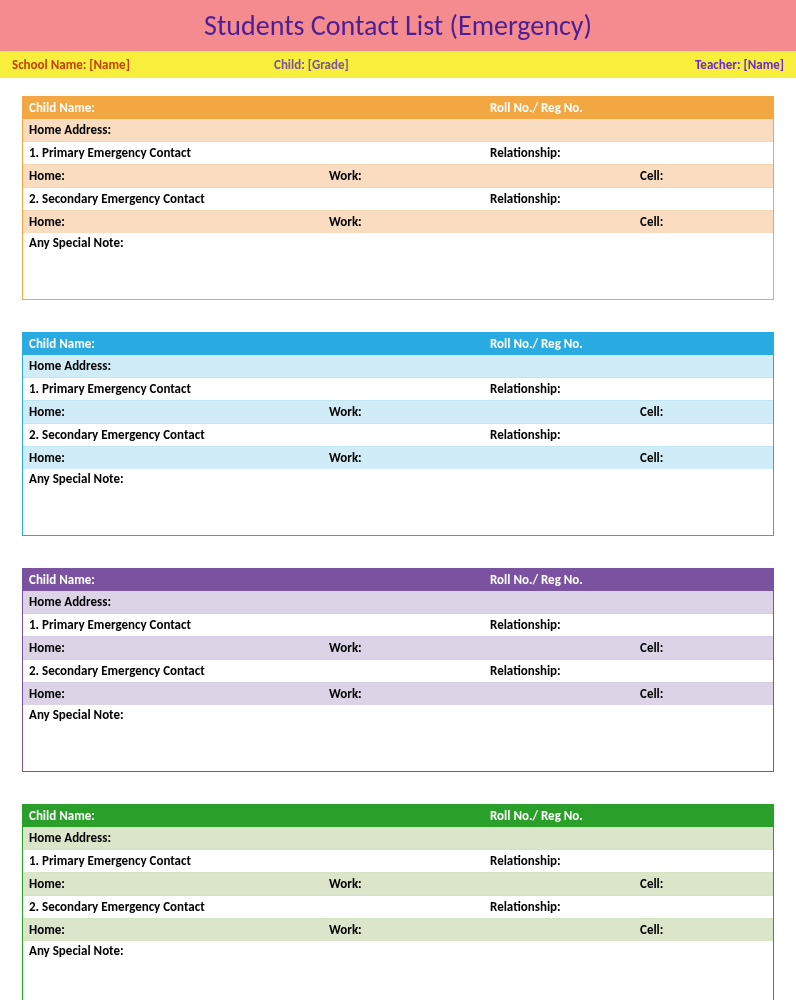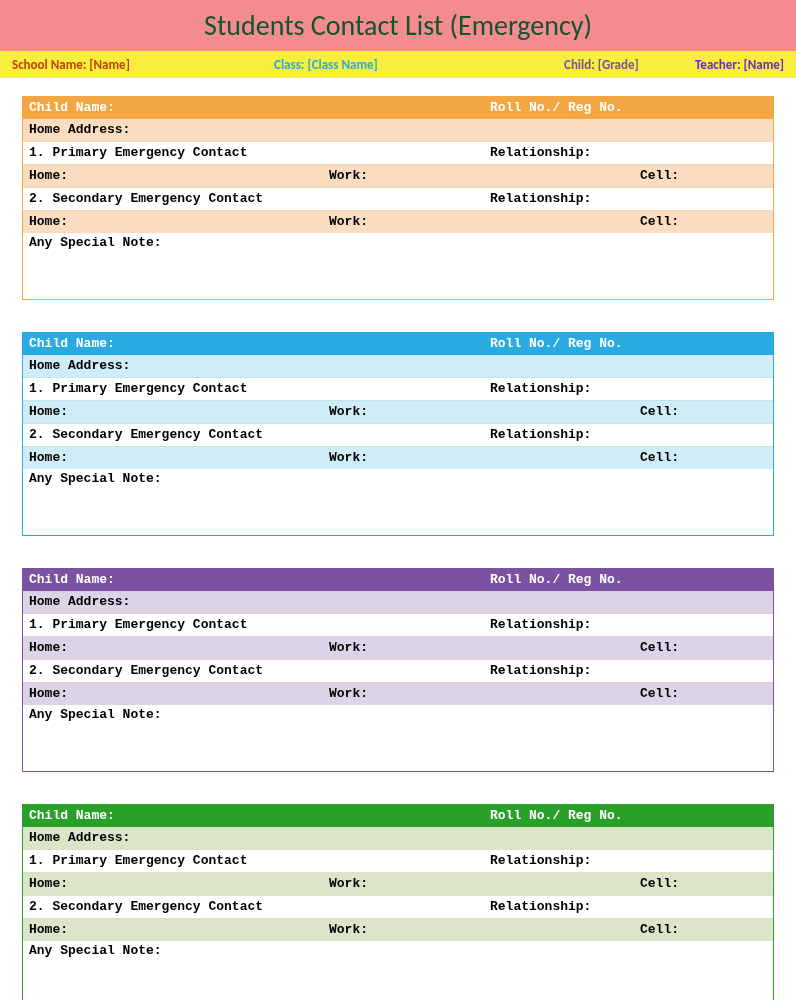--- a/index.html
+++ b/index.html
@@ -5,21 +5,21 @@
   * { box-sizing: border-box; }
   body {
     margin: 0;
     padding: 0;
     font-family: Calibri, Arial, sans-serif;
     background: #fff;
     width: 796px;
   }
   .title-banner {
     background: #f38b8f;
-    color: #14532d;
+    color: #4c1d95;
     text-align: center;
     font-size: 28px;
     padding: 8px 0;
     font-weight: 400;
   }
   .info-bar {
     background: #f8ef3d;
     display: flex;
     padding: 6px 12px;
     font-size: 13px;
@@ -31,21 +31,20 @@
   .info-item.grade  { color: #7a52a0; flex: 0 0 128px; }
   .info-item.teacher{ color: #6d28d9; flex: 1; text-align: right; }
 
   .cards {
     padding: 18px 22px 0 22px;
   }
   .card {
     border: 1px solid;
     margin-bottom: 32px;
     font-size: 13px;
-    font-family: Liberation Mono, monospace;
   }
   .row { display: flex; line-height: 20px; }
   .row > div { padding: 1px 6px; }
   .col-a { flex: 0 0 300px; font-weight: bold; }
   .col-b { flex: 0 0 125px; font-weight: bold; }
   .col-c { flex: 0 0 150px; font-weight: bold; margin-left: 36px; }
   .col-d { flex: 1; font-weight: bold; }
 
   .header-row { color: #fff; font-weight: bold; }
   .header-row .col-a { color: #fff; }
@@ -80,24 +79,20 @@
 </head>
 <body>
 
 <div class="title-banner">Students Contact List (Emergency)</div>
 
 <div class="info-bar">
   <div class="info-item school">
     <span>School Name:</span>
     <span>[Name]</span>
   </div>
-  <div class="info-item class">
-    <span>Class:</span>
-    <span>[Class Name]</span>
-  </div>
   <div class="info-item grade">
     <span>Child:</span>
     <span>[Grade]</span>
   </div>
   <div class="info-item teacher">
     <span>Teacher:</span>
     <span>[Name]</span>
   </div>
 </div>
 

